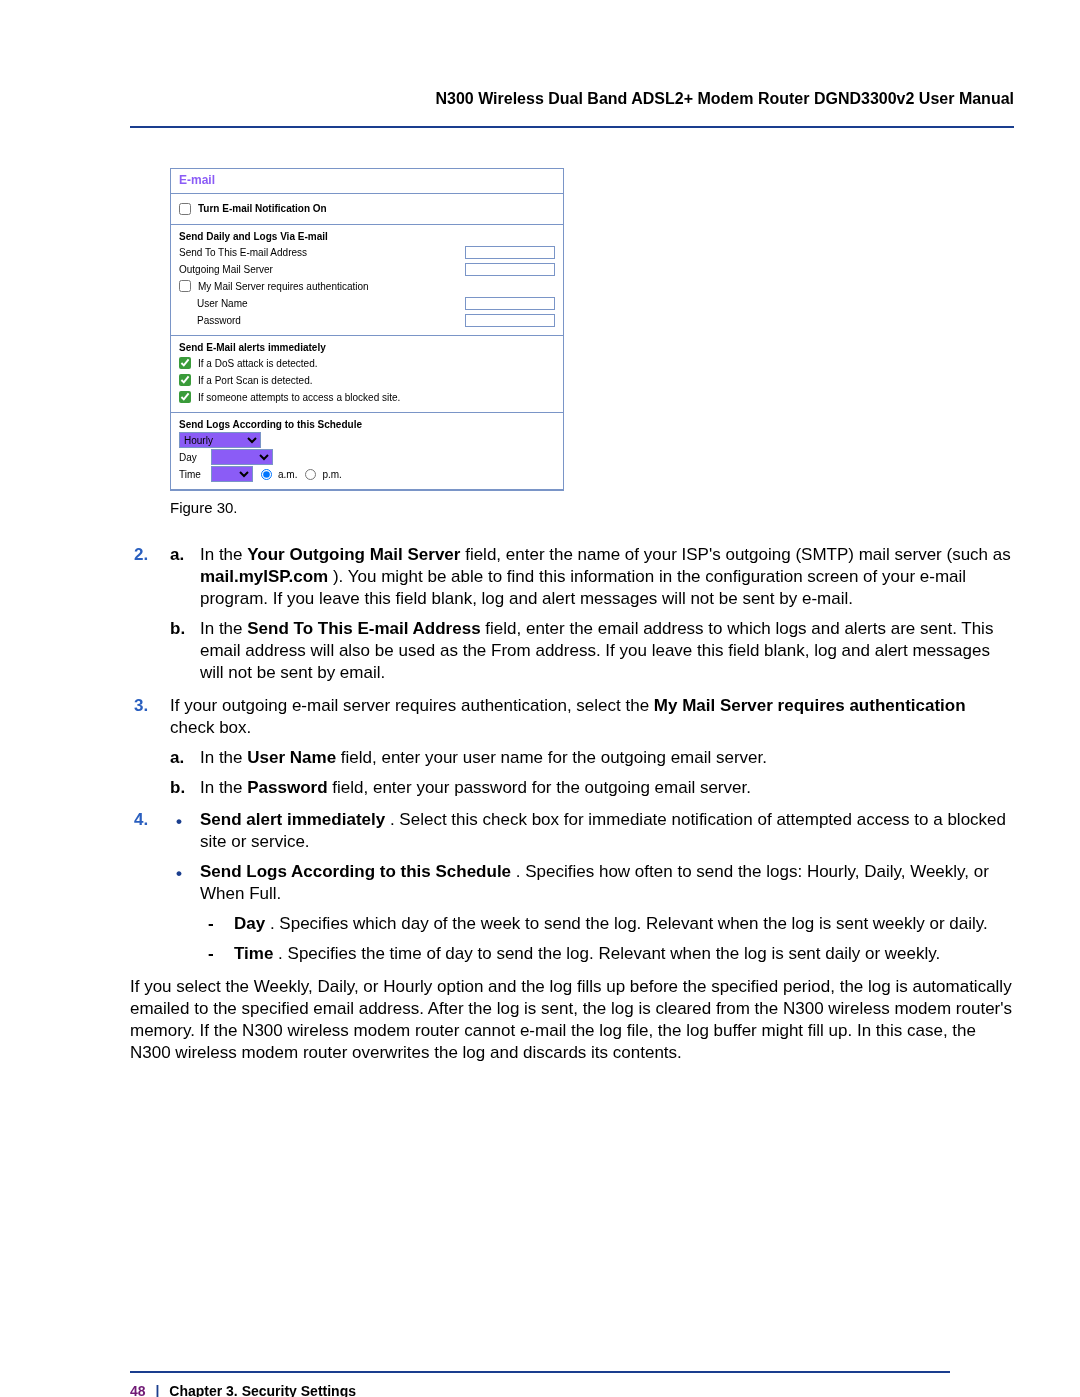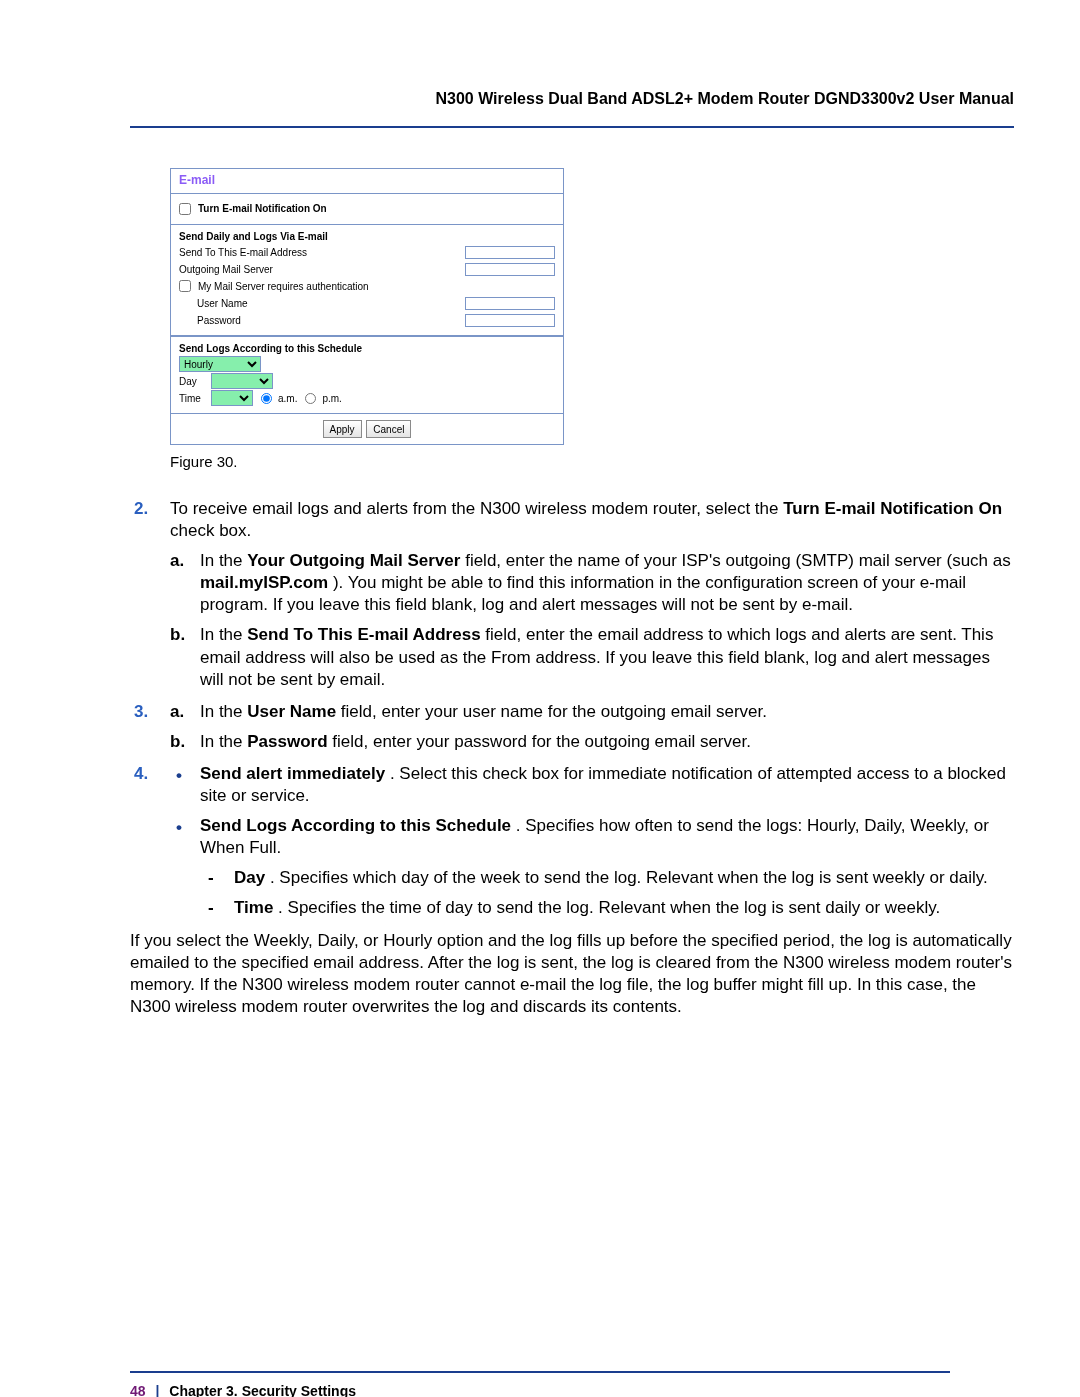--- a/index.html
+++ b/index.html
@@ -87,21 +87,21 @@
     width: 12px;
     height: 12px;
     margin: 0 3px 0 0;
     accent-color: #3a9b3a;
     vertical-align: middle;
   }
   select.ui-select {
     height: 16px;
     border: 1px solid #7a95c7;
     font-size: 10px;
-    background: #86efac;
+    background: #8b5cf6;
   }
   .ui-indent { padding-left: 18px; }
   .ui-buttons {
     text-align: center;
     padding: 6px 0;
   }
   button.ui-btn {
     font-size: 10px;
     height: 18px;
     border: 1px solid #8a8a8a;
@@ -250,20 +250,35 @@
         <span class="lbl">User Name</span>
         <input class="ui-input-sm" style="">
       </div>
       <div class="ui-row ui-indent">
         <span class="lbl">Password</span>
         <input class="ui-input-sm" type="password" style="">
       </div>
     </div>
     <div class="ui-hr"></div>
 
+    <div class="ui-section">
+      <div class="sec-head">Send E-Mail alerts immediately</div>
+      <div class="ui-row-start">
+        <input type="checkbox" class="ui-check" checked="" style="">
+        <span class="lbl">If a DoS attack is detected.</span>
+      </div>
+      <div class="ui-row-start">
+        <input type="checkbox" class="ui-check" checked="" style="">
+        <span class="lbl">If a Port Scan is detected.</span>
+      </div>
+      <div class="ui-row-start">
+        <input type="checkbox" class="ui-check" checked="" style="">
+        <span class="lbl">If someone attempts to access a blocked site.</span>
+      </div>
+    </div>
     <div class="ui-hr"></div>
 
     <div class="ui-section">
       <div class="sec-head">Send Logs According to this Schedule</div>
       <div class="ui-row-start">
         <select class="ui-select" style="width:82px">
           <option>Hourly</option>
         </select>
       </div>
       <div class="ui-row-start">
@@ -274,58 +289,54 @@
         <span class="lbl" style="width:28px">Time</span>
         <select class="ui-select" style="width:42px"><option></option></select>
         <input type="radio" class="ui-radio" name="ampm" checked="" style="">
         <span class="lbl">a.m.</span>
         <input type="radio" class="ui-radio" name="ampm" style="">
         <span class="lbl">p.m.</span>
       </div>
     </div>
     <div class="ui-hr"></div>
 
-    <div class="ui-buttons">
-      <button class="ui-btn">Apply</button>
-      <button class="ui-btn">Cancel</button>
-    </div>
   </div>
 
   <div class="fig-caption">Figure 30.  </div>
 
   <div class="content">
     <ol class="num">
 
       <li>
         <span class="marker">2.</span>
-        <p>
-          <span>To receive email logs and alerts from the N300 wireless modem router, select the </span>
-          <span class="b">Turn E-mail Notification On</span>
-          <span> check box.</span>
-        </p>
         <ol class="alpha">
           <li>
             <span class="marker">a.</span>
             <span>In the </span>
             <span class="b">Your Outgoing Mail Server</span>
             <span> field, enter the name of your ISP's outgoing (SMTP) mail server (such as </span>
             <span class="b">mail.myISP.com</span>
             <span>). You might be able to find this information in the configuration screen of your e-mail program. If you leave this field blank, log and alert messages will not be sent by e-mail.</span>
           </li>
           <li>
             <span class="marker">b.</span>
             <span>In the </span>
             <span class="b">Send To This E-mail Address</span>
             <span> field, enter the email address to which logs and alerts are sent. This email address will also be used as the From address. If you leave this field blank, log and alert messages will not be sent by email.</span>
           </li>
         </ol>
       </li>
 
       <li>
         <span class="marker">3.</span>
+        <p>
+          <span>If your outgoing e-mail server requires authentication, select the </span>
+          <span class="b">My Mail Server requires authentication</span>
+          <span> check box.</span>
+        </p>
         <ol class="alpha">
           <li>
             <span class="marker">a.</span>
             <span>In the </span>
             <span class="b">User Name</span>
             <span> field, enter your user name for the outgoing email server.</span>
           </li>
           <li>
             <span class="marker">b.</span>
             <span>In the </span>

